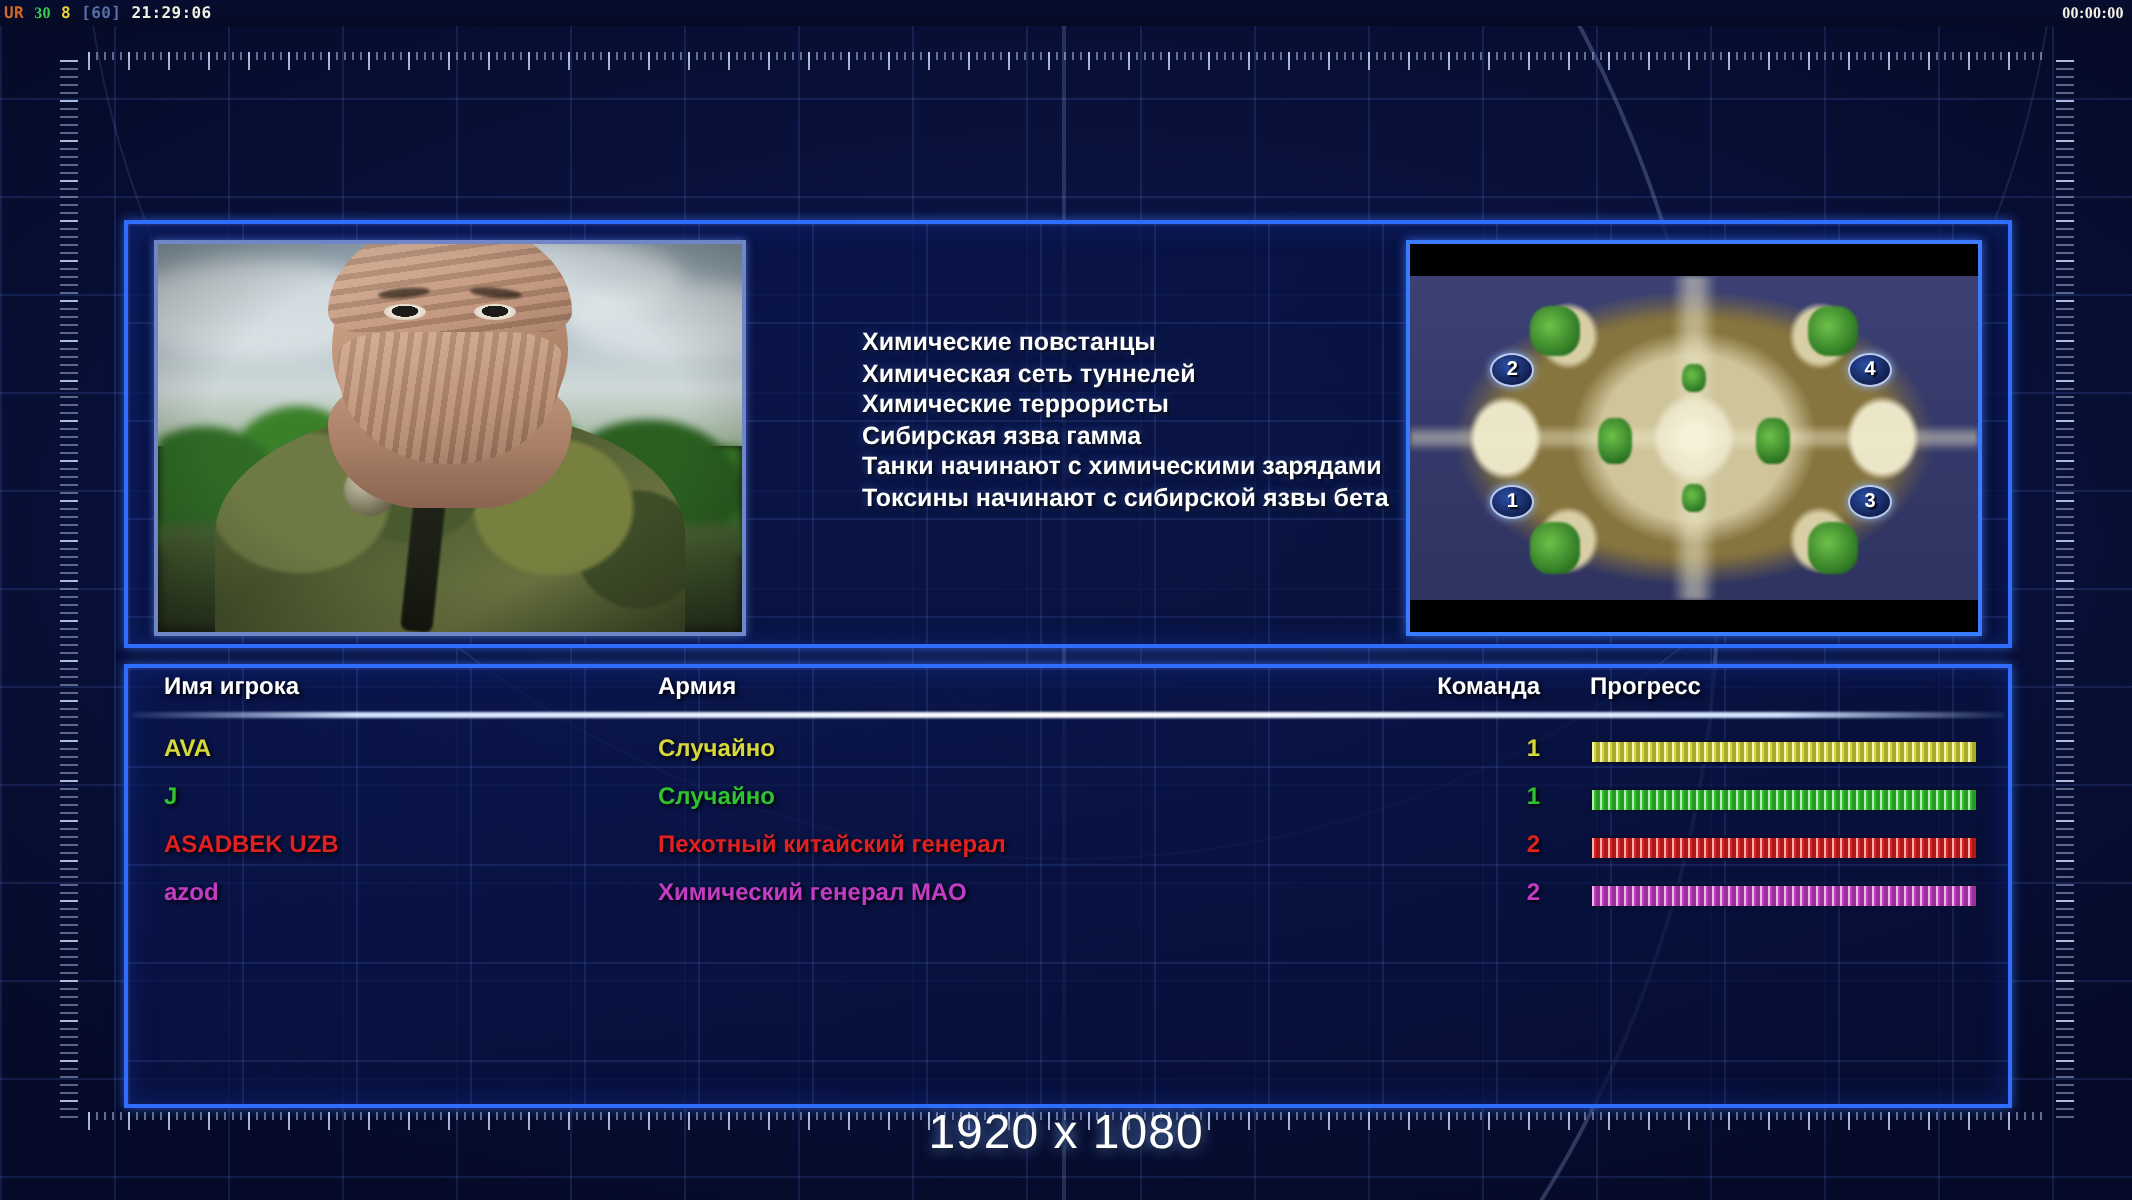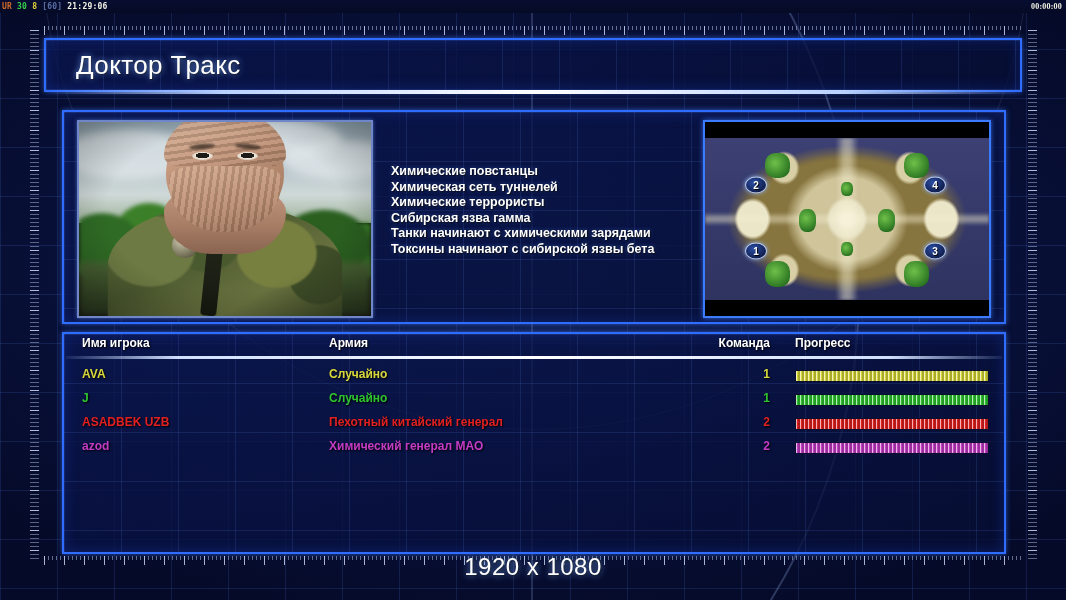--- a/index.html
+++ b/index.html
@@ -50,21 +50,21 @@
   #topbar {
     position:absolute; left:0; top:0; width:1066px; height:13px;
     background:linear-gradient(to bottom,#070d30,#050a24);
     font-family:"DejaVu Sans Mono", monospace;
     font-size:8px; font-weight:bold; line-height:13px;
     z-index:40; letter-spacing:.2px;
   }
   #topbar .tl { position:absolute; left:2px; top:0; white-space:nowrap; }
   #topbar .tr { position:absolute; right:4px; top:0; color:#f2f2e2;font-family:Liberation Serif, serif; }
   .c-ur   { color:#d06a2a;margin-top:36px; }
-  .c-30   { color:#36d04a; }
+  .c-30   { color:#36d04a;font-family:Liberation Serif, serif; }
   .c-8    { color:#e2d43a; }
   .c-br   { color:#5a6fa8;margin-top:35px; }
   .c-clk  { color:#f2f2e2; }
 
   
   .ruler {
     position:absolute; pointer-events:none; z-index:5;
   }
   .ruler.h {
     height:9px;
@@ -223,21 +223,21 @@
     background:radial-gradient(ellipse 78% 78% at 50% 46%, rgba(0,0,0,0) 52%, rgba(0,0,0,.38) 100%);
   }
 
   
   #desc{
     position:absolute; left:327px; top:52px; width:330px;
   }
   #desc .line{
     font-size:12.5px; font-weight:bold; color:#ffffff;
     text-shadow:1px 1px 2px #000, 0 0 4px rgba(90,140,255,.5);
-    line-height:15.6px; white-space:nowrap;
+    line-height:15.6px; white-space:nowrap;margin-left:40px;
   }
 
   
   .map-wrap{
     position:absolute; right:13px; top:8px; width:288px; height:198px;
     border:2px solid #3a7bff;
     box-shadow:0 0 5px rgba(60,120,255,.8);
     background:#000; overflow:hidden;
   }
   .map-inner{
@@ -361,24 +361,20 @@
     <span class="tl">
       <span class="c-ur">UR</span>
       <span class="c-30">30</span>
       <span class="c-8">8</span>
       <span class="c-br">[60]</span>
       <span class="c-clk">21:29:06</span>
     </span>
     <span class="tr">00:00:00</span>
   </div>
 
-  <div class="frame" id="title-panel">
-    <div id="title-text">Доктор Тракс</div>
-    <div id="title-underglow"></div>
-  </div>
 
   <div class="frame" id="info-panel">
 
     <div class="portrait-wrap">
       <div class="portrait">
         <div class="p-sky"></div>
         <div class="p-cloud" style="left:-6%; top:4%;  width:46%; height:26%;"></div>
         <div class="p-cloud" style="left:38%; top:-2%; width:52%; height:22%;"></div>
         <div class="p-cloud" style="left:70%; top:10%; width:40%; height:20%;"></div>
         <div class="p-trees"></div>

